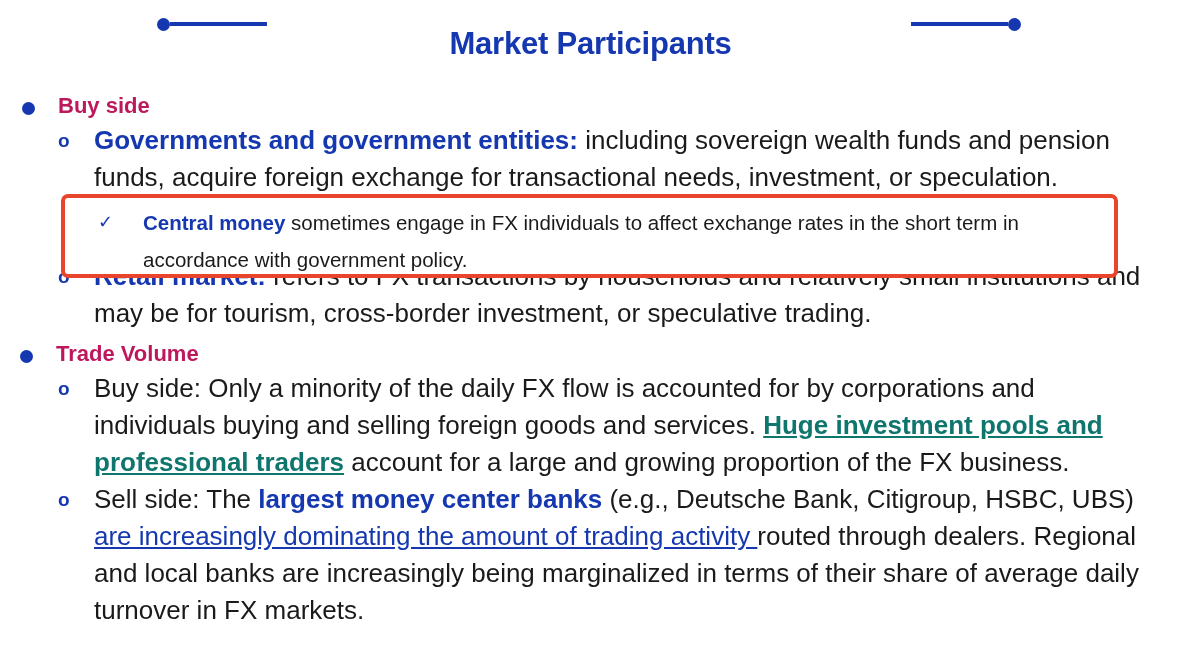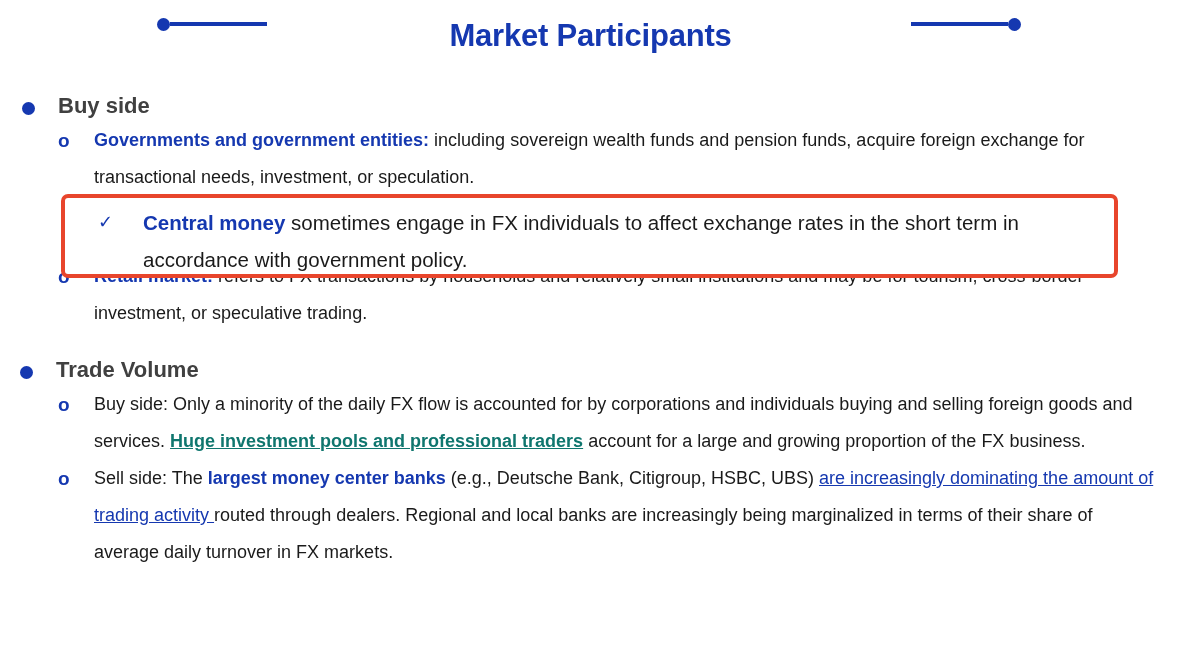--- a/index.html
+++ b/index.html
@@ -11,21 +11,21 @@
     width: 1181px;
     height: 654px;
     position: relative;
     font-family: "Liberation Sans", sans-serif;
     overflow: hidden;
   }
 
   
   .title-row {
     position: absolute;
-    top: 8px;
+    top: 16px;
     left: 0;
     width: 1181px;
     height: 56px;
     display: flex;
     align-items: center;
     justify-content: center;
   }
   .title-text {
     font-size: 31px;
     font-weight: bold;
@@ -93,35 +93,35 @@
     left: 0;
     top: 10px;
     width: 13px;
     height: 13px;
     border-radius: 50%;
     background: #1538B0;
   }
   .lvl1 .txt {
     font-size: 22px;
     font-weight: bold;
-    color: #404040;
+    color: #be185d;
     line-height: 28px;
   }
 
   
   .lvl2 { padding-left: 58px; }
   .lvl2 .marker {
     width: 36px;
     font-size: 19px;
     font-weight: bold;
     line-height: 37px;
     color: #1538B0;
   }
   .lvl2 .txt {
-    font-size: 18px;
+    font-size: 26px;
     color: #1a1a1a;
     line-height: 37px;
     max-width: 1068px;
   }
 
   
   .lvl3 { padding-left: 98px; }
   .lvl3 .marker {
     width: 45px;
     font-size: 18px;
@@ -196,21 +196,21 @@
     </div>
   </div>
 
   <div class="row lvl2" style="margin-top:62px;">
     <div class="row-inner">
       <span class="marker">o</span>
       <span class="txt"><span class="b-blue">Retail market:</span><span> refers to FX transactions by households and relatively small institutions and may be for tourism, cross-border investment, or speculative trading.</span></span>
     </div>
   </div>
 
-  <div class="row lvl1" style="margin-top:24px;padding-left:20px;">
+  <div class="row lvl1" style="margin-top:8px;padding-left:20px;">
     <div class="row-inner">
       <span class="marker"></span>
       <span class="txt">Trade Volume</span>
     </div>
   </div>
 
   <div class="row lvl2">
     <div class="row-inner">
       <span class="marker">o</span>
       <span class="txt"><span>Buy side: Only a minority of the daily FX flow is accounted for by corporations and individuals buying and selling foreign goods and services. </span><span class="b-blue-u">Huge investment pools and professional traders</span><span> account for a large and growing proportion of the FX business.</span></span>

